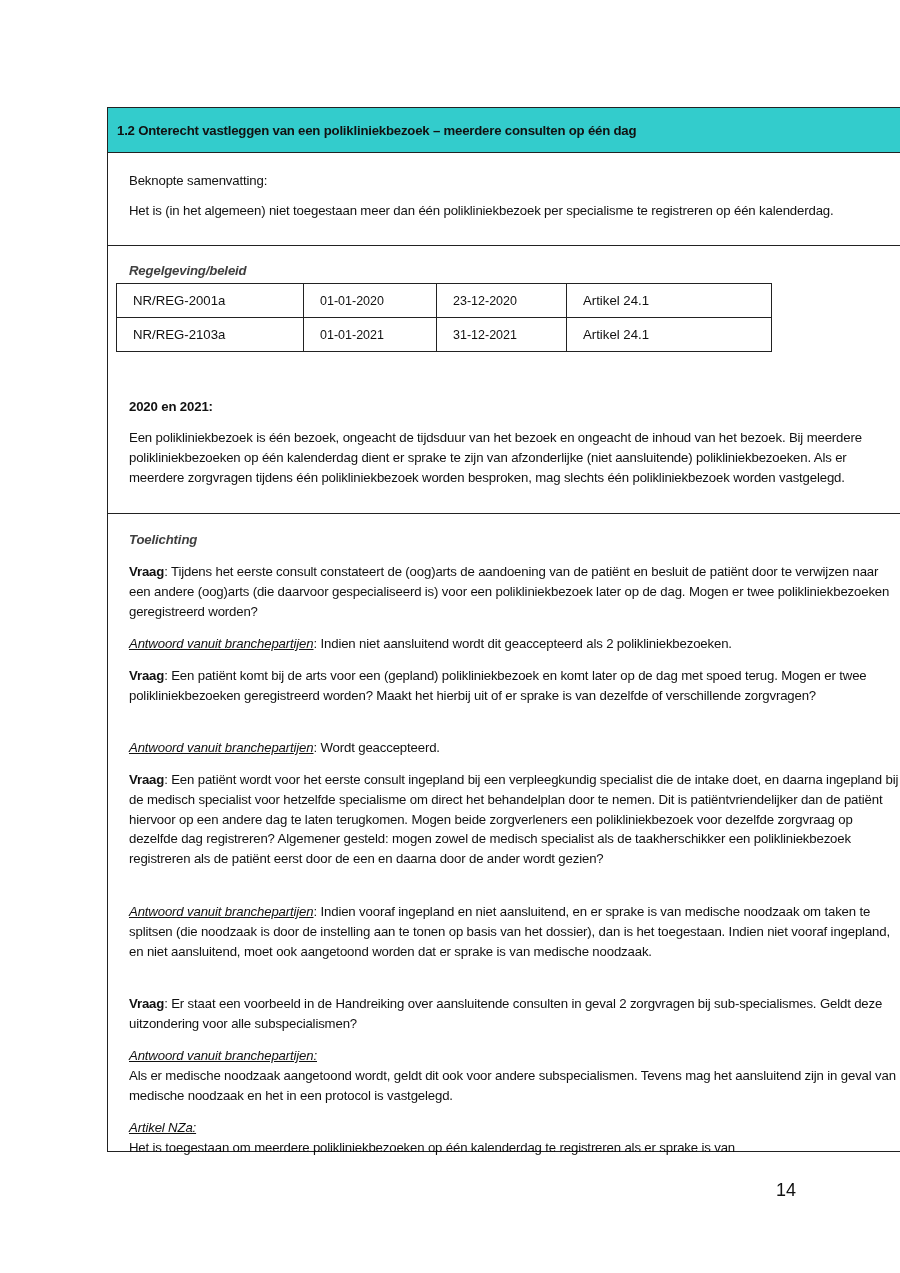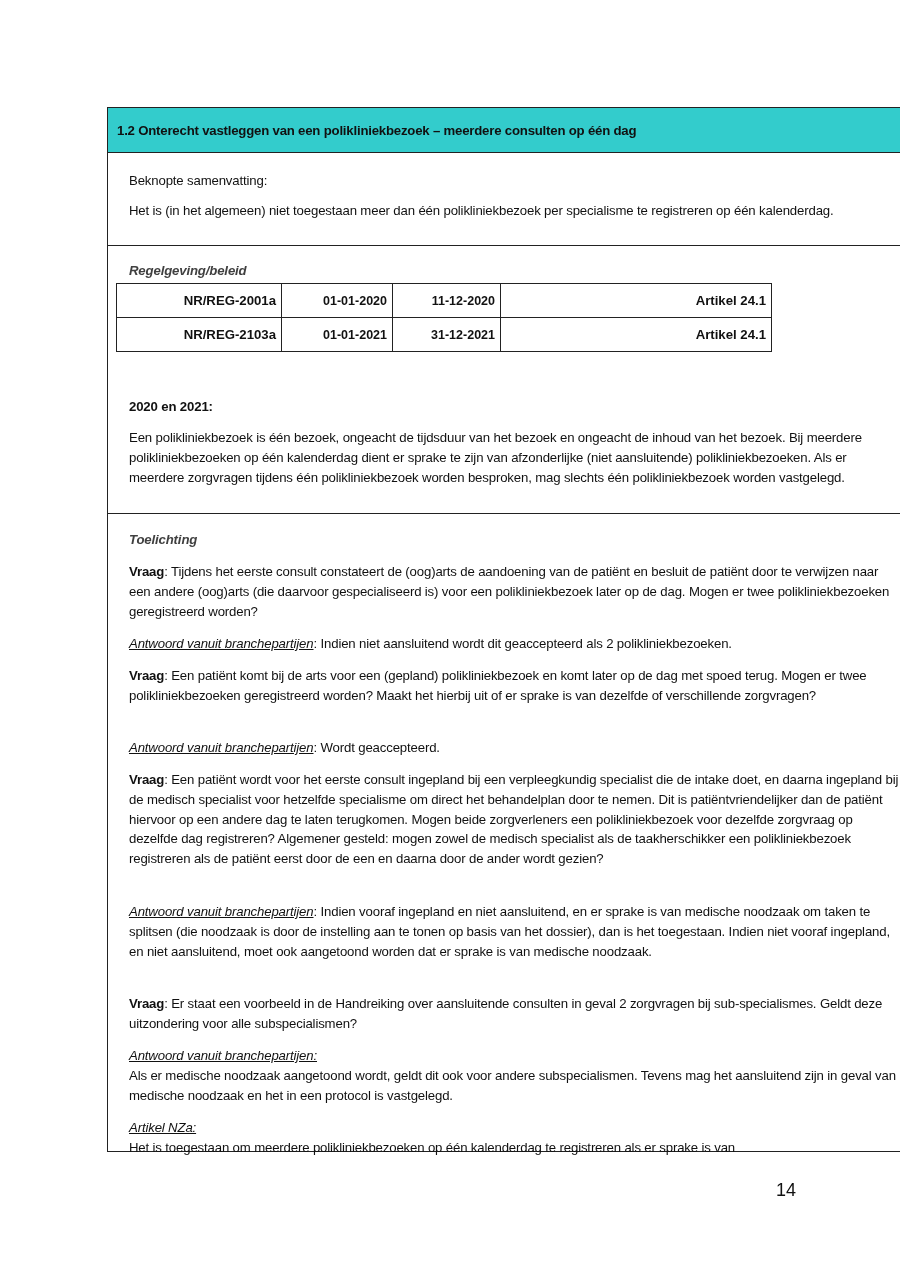--- a/index.html
+++ b/index.html
@@ -11,21 +11,21 @@
     .row:last-child { border-bottom: none; }
     .hdr { background: #33cccc; height: 45px; display: flex; align-items: center; }
     .hdr span { font-size: 13.2px; font-weight: bold; letter-spacing: -0.2px; }
     .summary { height: 93px; }
     .regel { height: 268px; }
     .toel { height: 637px; }
     p { margin: 12px; font-size: 13.2px; line-height: 19.8px; letter-spacing: -0.15px; }
     .section-title { color: #404040; font-style: italic; font-weight: bold; font-size: 13.2px; }
     .abs { position: absolute; left: 9px; right: 9px; }
     .inner { position: absolute; left: 8px; top: 37px; width: 656px; border-collapse: collapse; }
-    .inner td { border: 1.5px solid #222; height: 33px; padding: 0 5px; font-size: 13.2px; font-weight: bold; text-align: right; }
+    .inner td { border: 1.5px solid #222; height: 33px; padding: 0 16px; font-size: 13.2px; font-weight: normal; }
     .inner td.c1 { width: 154px; }
     .inner td.c2 { width: 100px; font-size: 12.5px; }
     .inner td.c3 { width: 97px; font-size: 12.5px; }
     .b { font-weight: bold; }
     .u { font-style: italic; text-decoration: underline; }
     .pagenum { position: absolute; left: 776px; top: 1180px; font-size: 18px; }
   </style>
 </head>
 <body>
 
@@ -41,21 +41,21 @@
       <p class="abs" style="top:36px">Het is (in het algemeen) niet toegestaan meer dan één polikliniekbezoek per specialisme te registreren op één kalenderdag.</p>
     </div>
 
     <div class="row regel">
       <p class="abs section-title" style="top:3px">Regelgeving/beleid</p>
       <table class="inner">
         <tbody>
             <tr>
           <td class="c1">NR/REG-2001a</td>
           <td class="c2">01-01-2020</td>
-          <td class="c3">11-12-2020</td>
+          <td class="c3">23-12-2020</td>
           <td>Artikel 24.1</td>
         </tr>
         <tr>
           <td class="c1">NR/REG-2103a</td>
           <td class="c2">01-01-2021</td>
           <td class="c3">31-12-2021</td>
           <td>Artikel 24.1</td>
         </tr>
       </tbody>
         </table>

